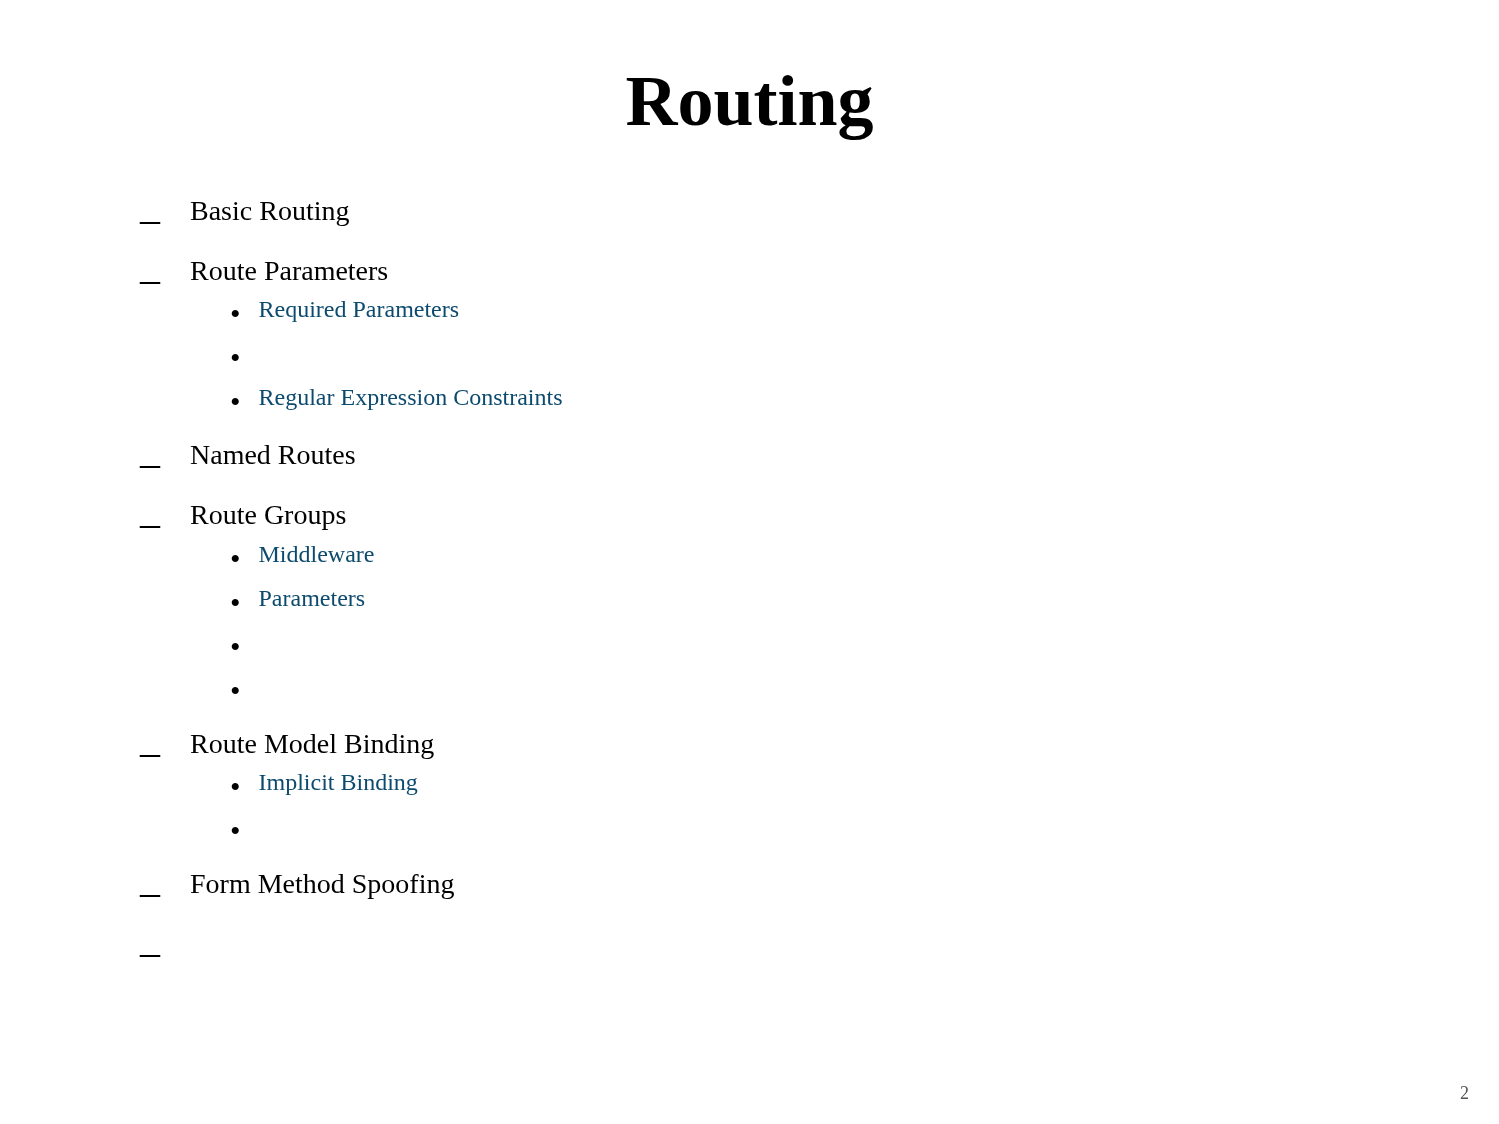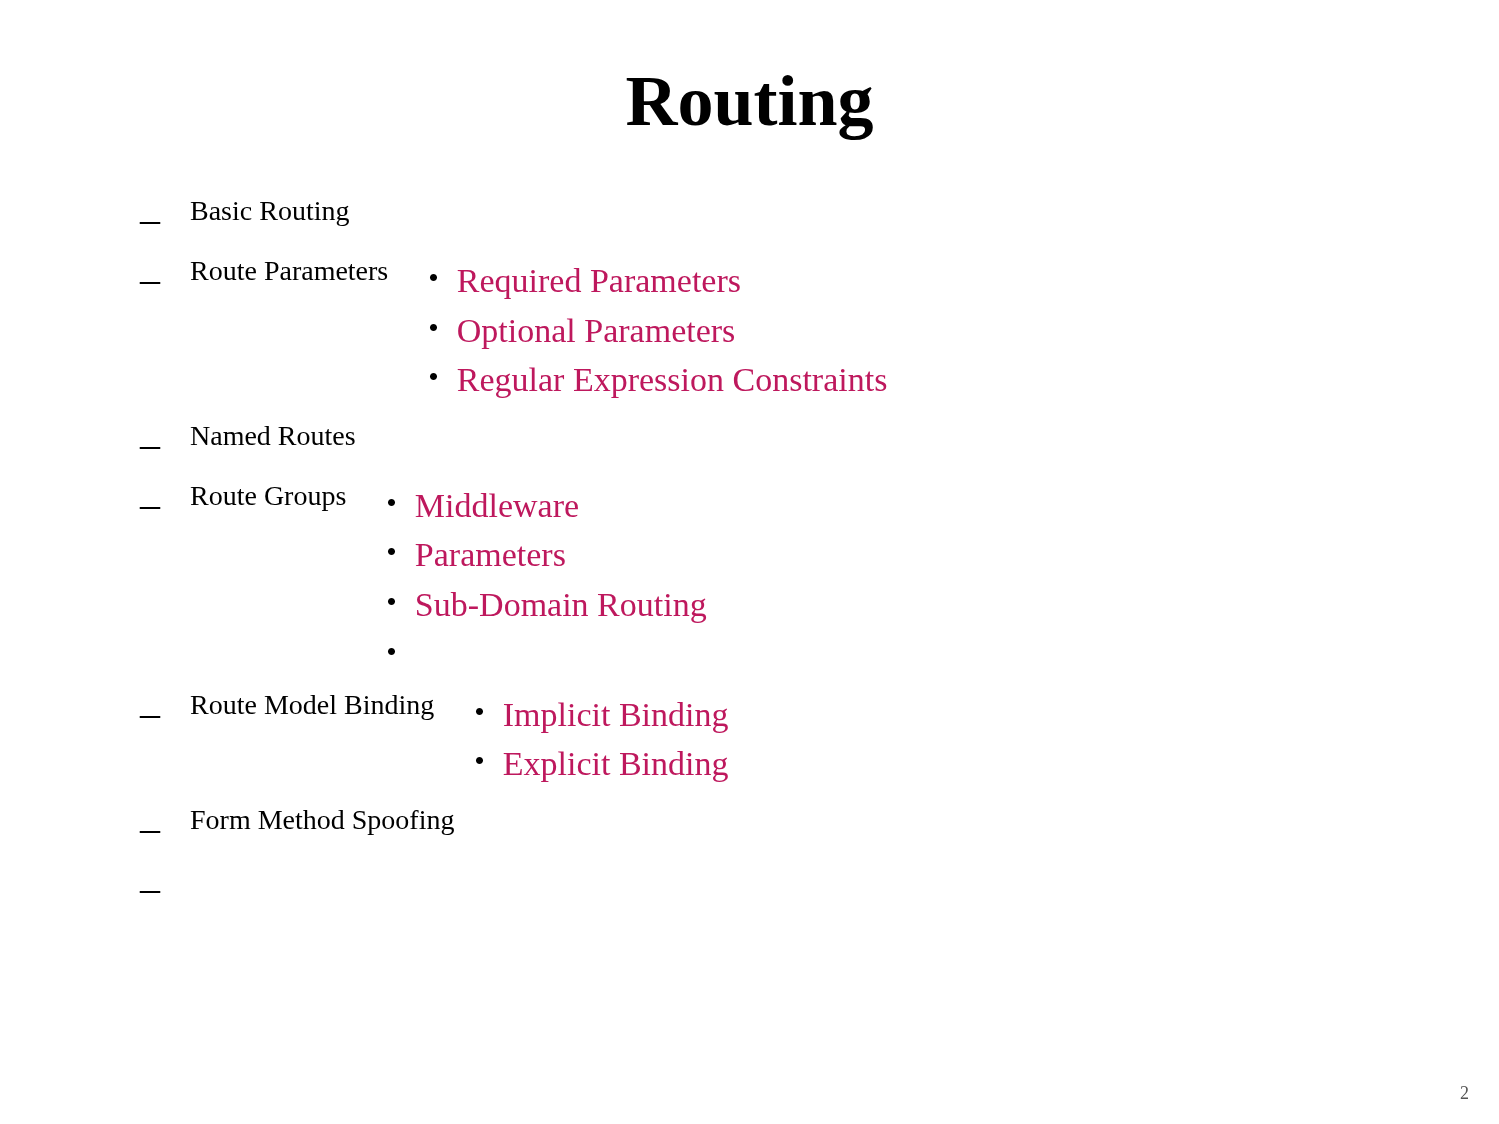--- a/index.html
+++ b/index.html
@@ -65,21 +65,21 @@
 
     .top-level-text {
       font-size: 28px;
       color: #000000;
       font-family: Georgia, 'Times New Roman', serif;
       line-height: 1.3;
     }
 
     .top-level-block {
       display: flex;
-      flex-direction: row;
+      flex-direction: column;
     }
 
     .sub-list {
       list-style: none;
       padding: 0;
       margin: 4px 0 4px 0;
     }
 
     .sub-item {
       display: flex;
@@ -90,22 +90,22 @@
 
     .bullet {
       font-size: 30px;
       color: #000000;
       margin-right: 18px;
       flex-shrink: 0;
       line-height: 1.4;
     }
 
     .sub-text {
-      font-size: 34px;
-      color: #be185d;
+      font-size: 24px;
+      color: #0c4a6e;
       font-family: Georgia, 'Times New Roman', serif;
       line-height: 1.4;
     }
 
     .page-number {
       position: absolute;
       bottom: 20px;
       right: 30px;
       font-size: 18px;
       color: #555555;
@@ -130,21 +130,20 @@
         <span class="dash">–</span>
         <div class="top-level-block">
           <span class="top-level-text">Route Parameters</span>
           <ul class="sub-list">
             <li class="sub-item">
               <span class="bullet">•</span>
               <span class="sub-text">Required Parameters</span>
             </li>
             <li class="sub-item">
               <span class="bullet">•</span>
-              <span class="sub-text">Optional Parameters</span>
             </li>
             <li class="sub-item">
               <span class="bullet">•</span>
               <span class="sub-text">Regular Expression Constraints</span>
             </li>
           </ul>
         </div>
       </li>
 
       <li class="top-level-item">
@@ -160,41 +159,39 @@
             <li class="sub-item">
               <span class="bullet">•</span>
               <span class="sub-text">Middleware</span>
             </li>
             <li class="sub-item">
               <span class="bullet">•</span>
               <span class="sub-text">Parameters</span>
             </li>
             <li class="sub-item">
               <span class="bullet">•</span>
-              <span class="sub-text">Sub-Domain Routing</span>
             </li>
             <li class="sub-item">
               <span class="bullet">•</span>
             </li>
           </ul>
         </div>
       </li>
 
       <li class="top-level-item">
         <span class="dash">–</span>
         <div class="top-level-block">
           <span class="top-level-text">Route Model Binding</span>
           <ul class="sub-list">
             <li class="sub-item">
               <span class="bullet">•</span>
               <span class="sub-text">Implicit Binding</span>
             </li>
             <li class="sub-item">
               <span class="bullet">•</span>
-              <span class="sub-text">Explicit Binding</span>
             </li>
           </ul>
         </div>
       </li>
 
       <li class="top-level-item">
         <span class="dash">–</span>
         <span class="top-level-text">Form Method Spoofing</span>
       </li>
 

